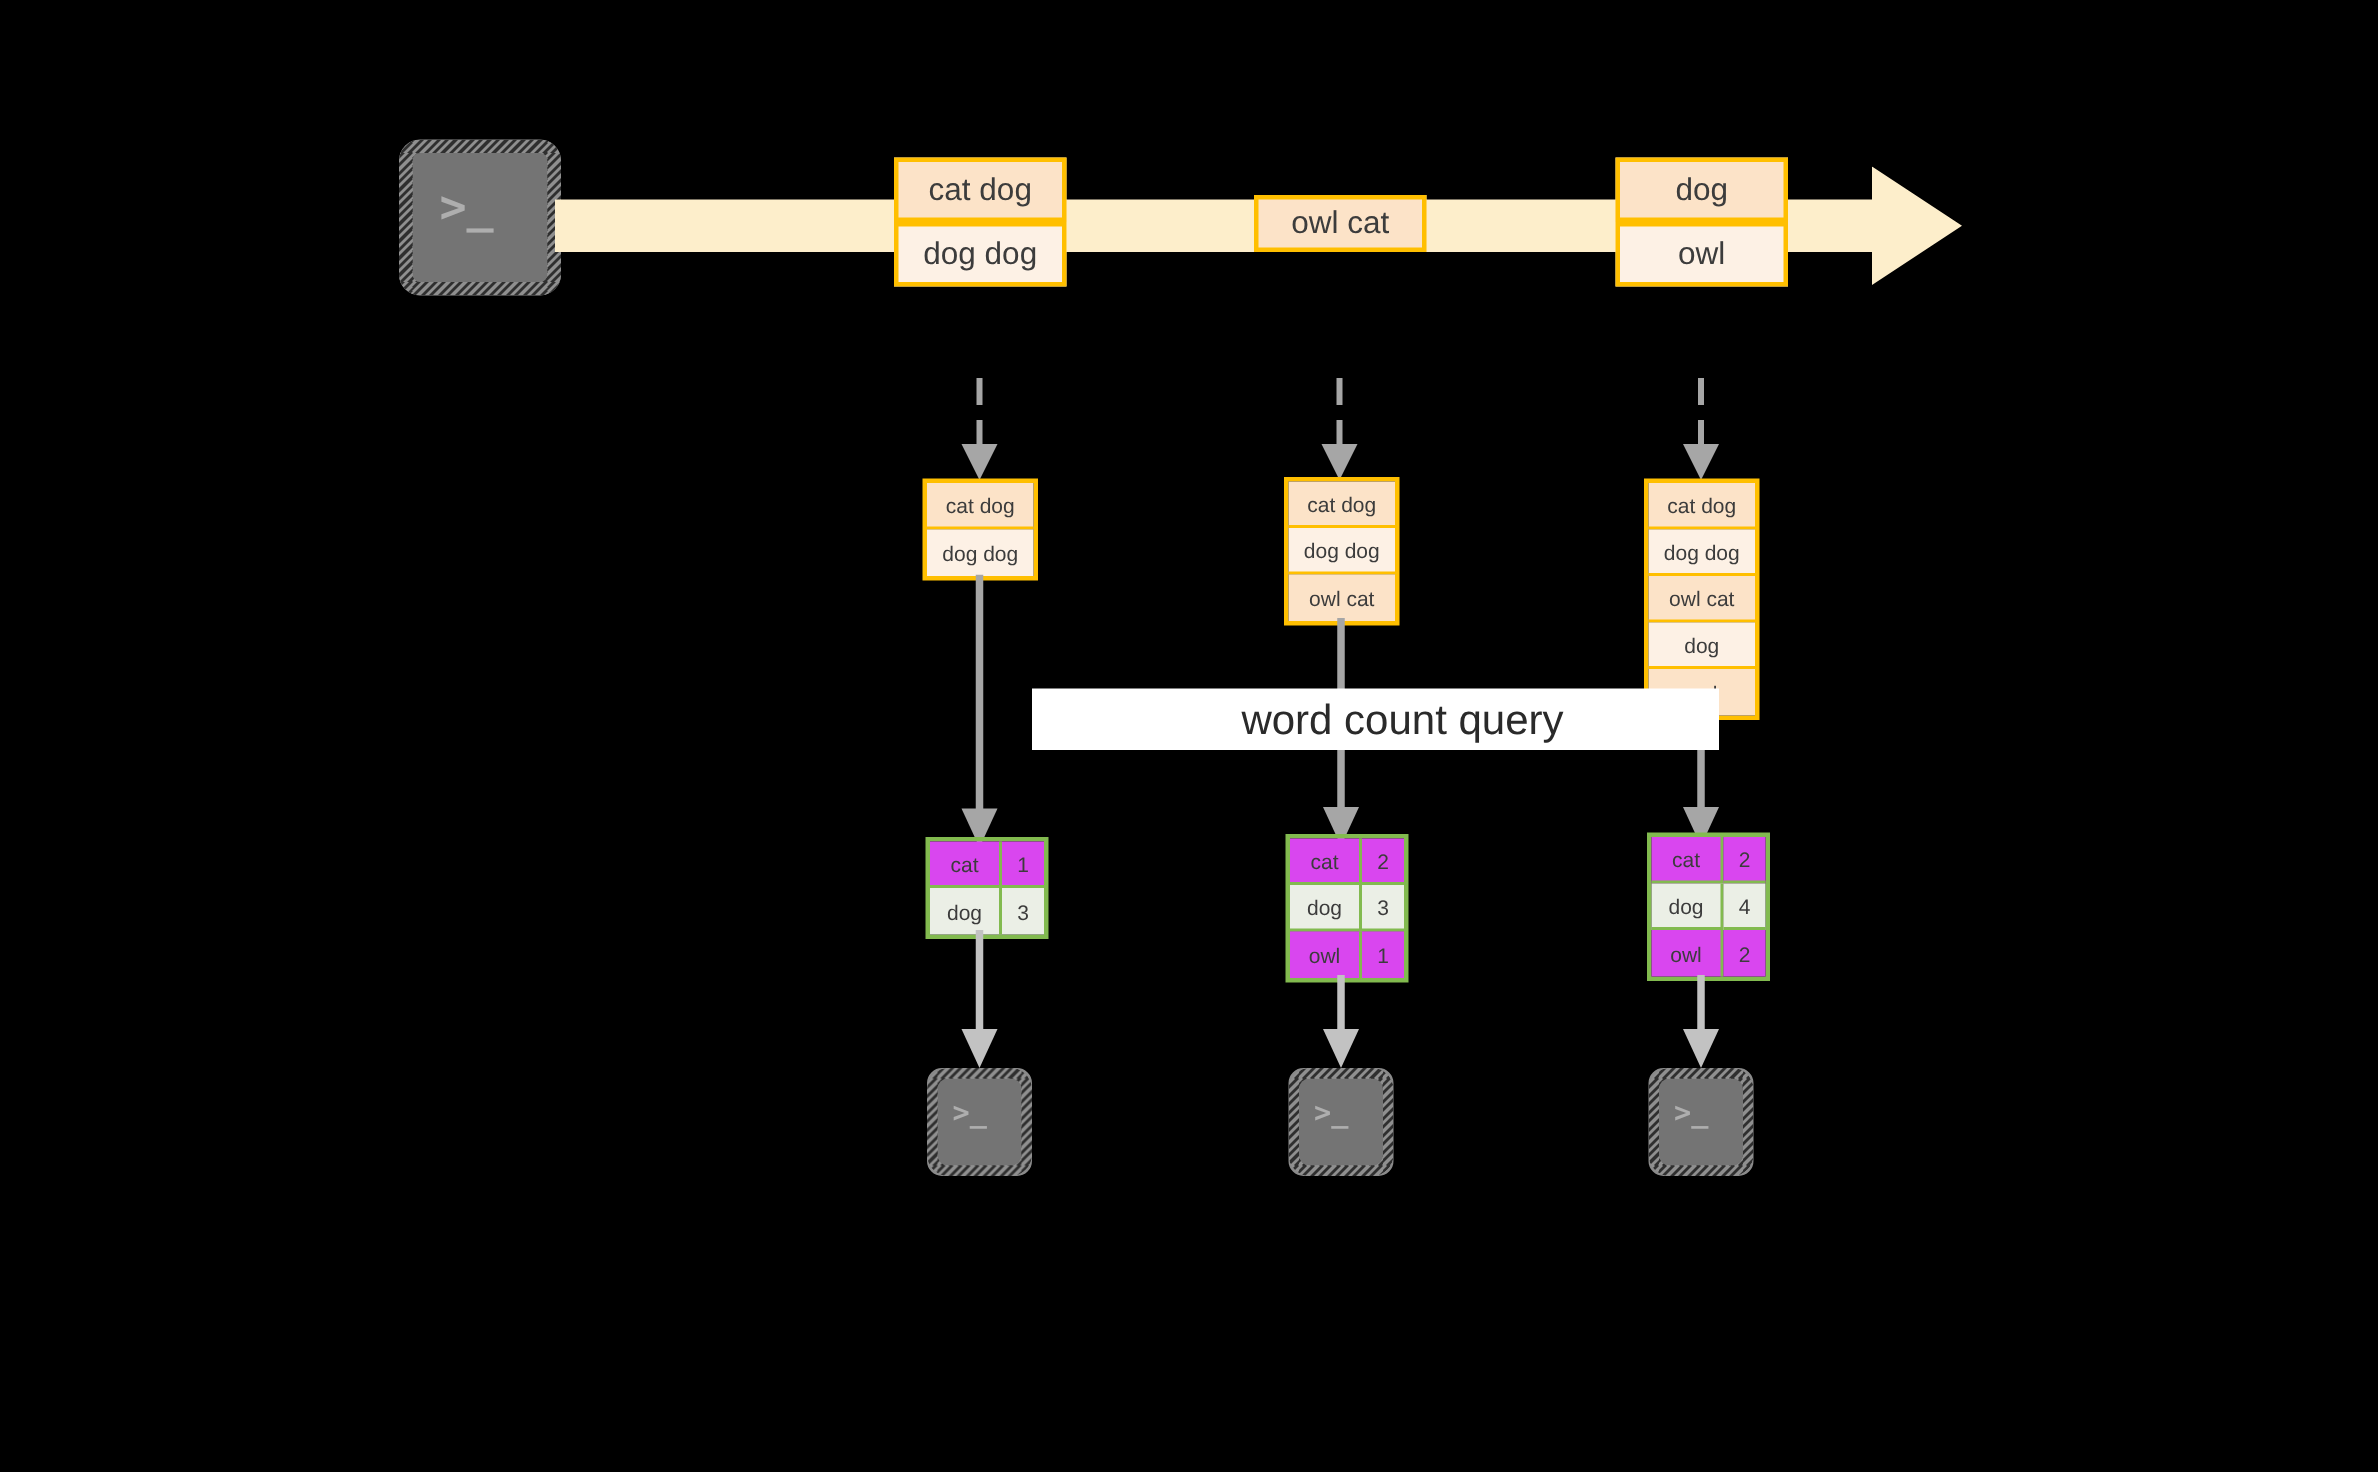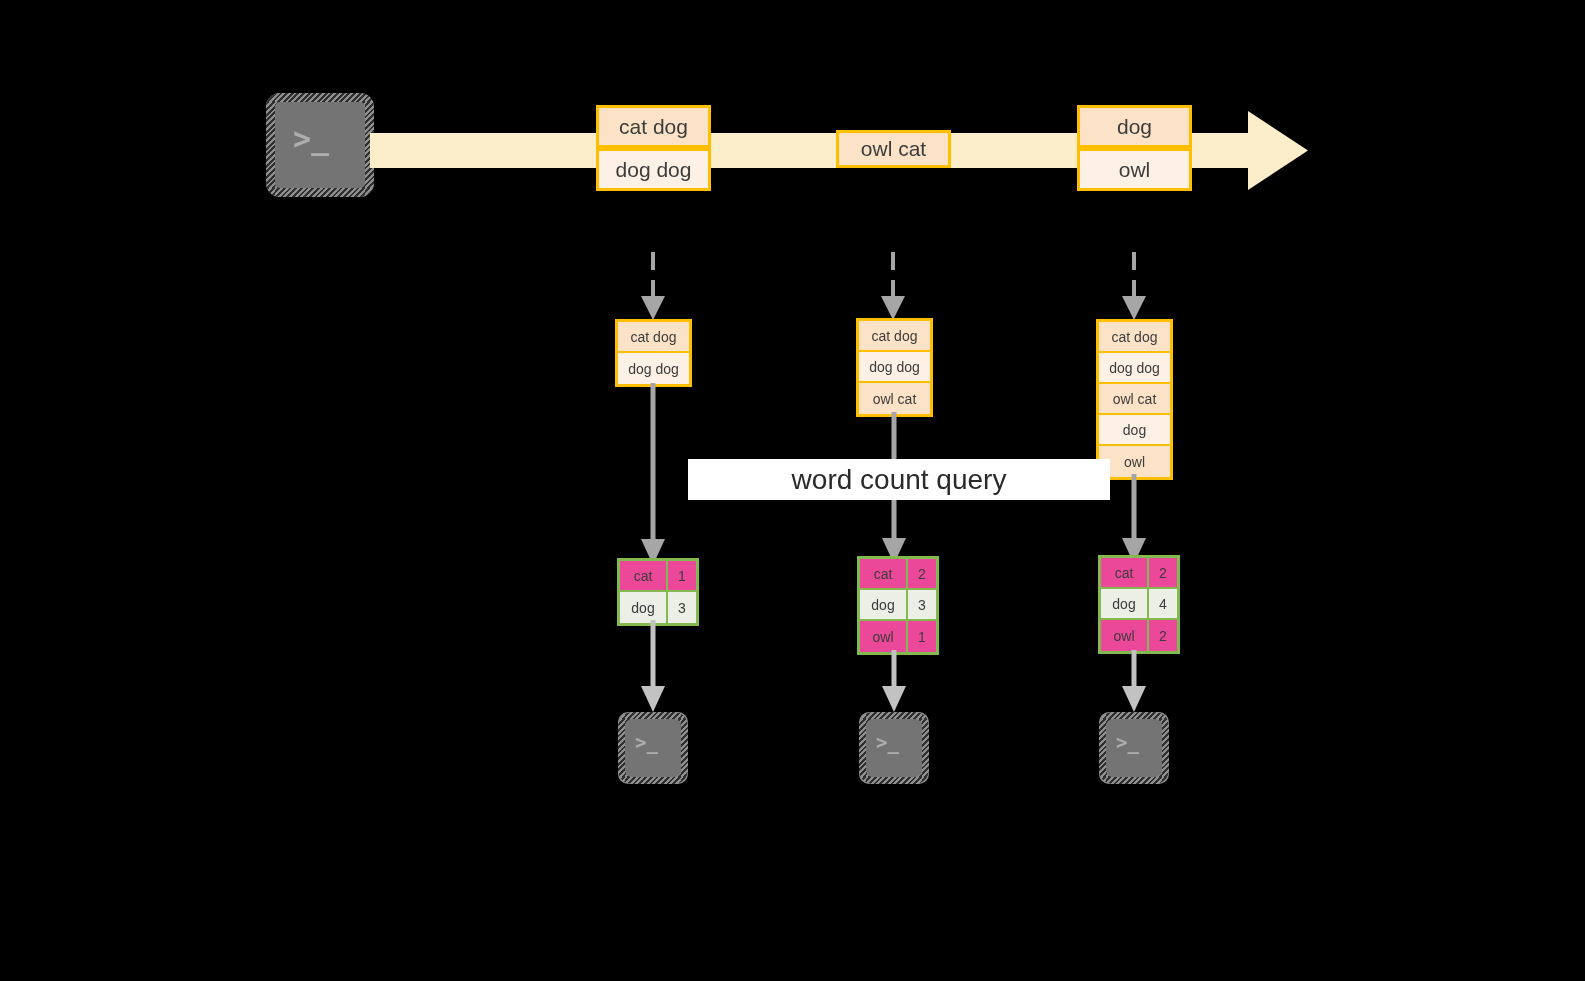--- a/index.html
+++ b/index.html
@@ -113,21 +113,21 @@
   
   .rtable {
     position: absolute;
     box-sizing: border-box;
     border: 3px solid #82ba4f;
     border-collapse: collapse;
   }
   .rrow { display: flex; height: 31px; }
   .rcell {
     box-sizing: border-box;
-    background: #ec4899;
+    background: #d946ef;
     border-bottom: 2px solid #82ba4f;
     color: #3c3c3c;
     font-size: 14px;
     display: flex;
     align-items: center;
     justify-content: center;
     white-space: nowrap;
   }
   .rcell.word { width: 48px; border-right: 2px solid #82ba4f; }
   .rcell.cnt  { width: 28px; }
@@ -144,20 +144,21 @@
     top: 459px;
     width: 422px;
     height: 41px;
     background: #ffffff;
     display: flex;
     align-items: center;
     justify-content: center;
     color: #2a2a2a;
     font-size: 28px;
     white-space: nowrap;
+    padding-left: 36px;
   }
 </style>
 </head>
 <body>
 
 <div id="stage">
 
   <div class="terminal term-big">
     <div class="hatch"></div>
     <div class="prompt">&gt;_</div>

